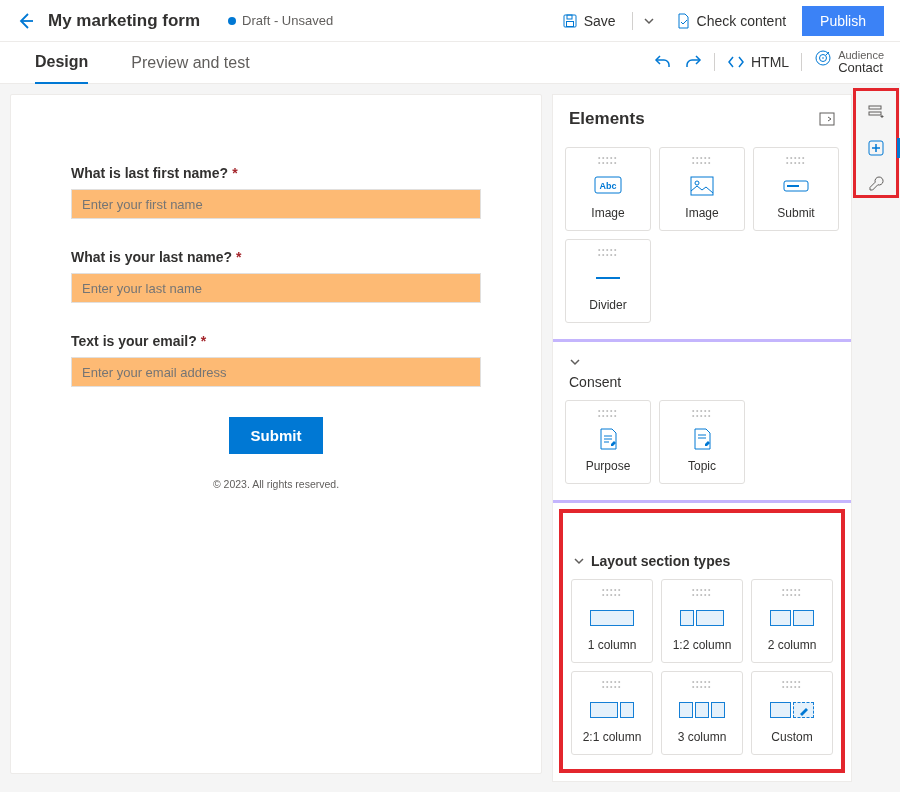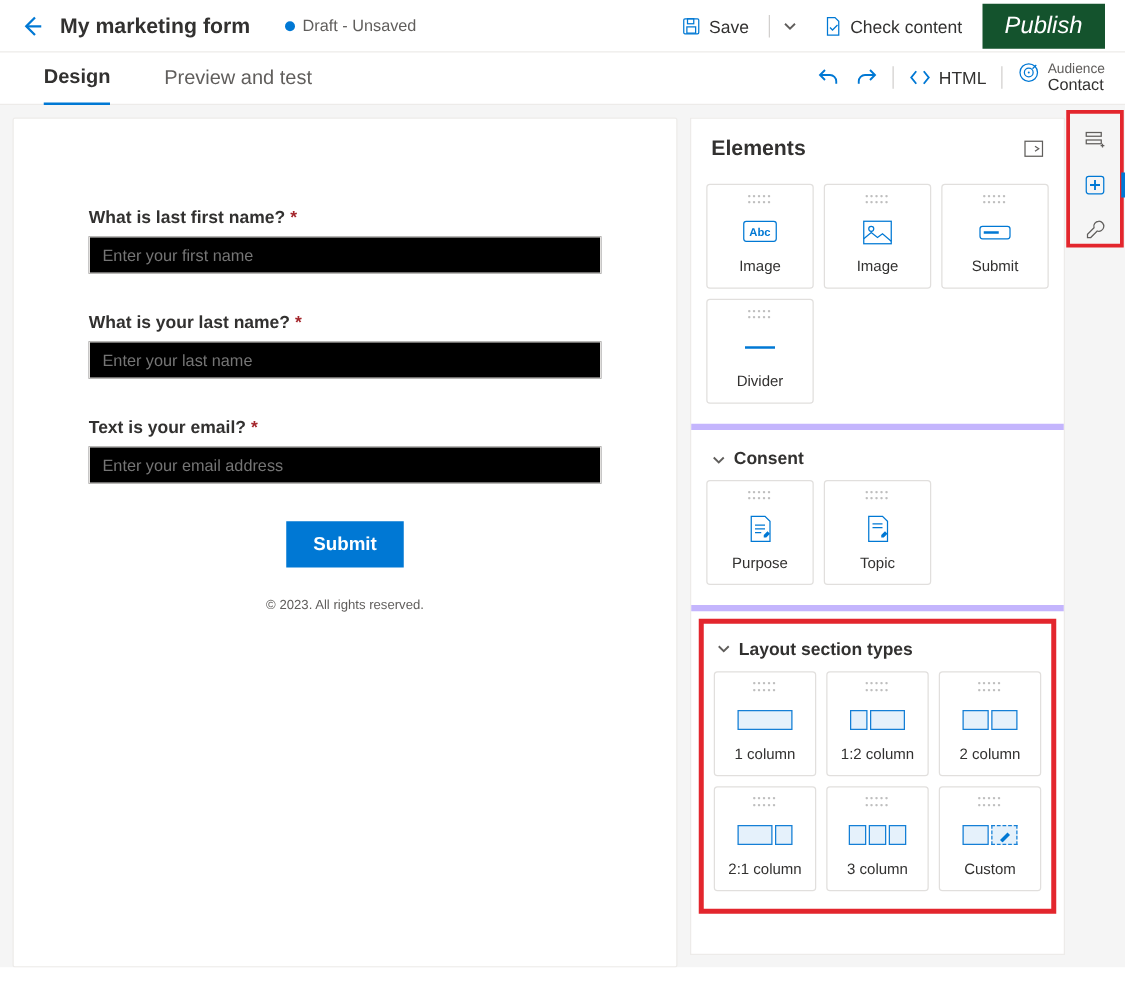--- a/index.html
+++ b/index.html
@@ -7,62 +7,62 @@
 .header { display: flex; align-items: center; padding: 8px 16px; border-bottom: 1px solid #edebe9; height: 42px; }
 .back-arrow { color: #0078d4; margin-right: 12px; cursor: pointer; }
 .title { font-size: 17px; font-weight: 600; margin-right: 28px; }
 .status-dot { width: 8px; height: 8px; background: #0078d4; border-radius: 50%; display: inline-block; margin-right: 6px; }
 .status-text { color: #605e5c; font-size: 13px; }
 .header-spacer { flex: 1; }
 .header-actions { display: flex; align-items: center; gap: 6px; }
 .hdr-btn { display: inline-flex; align-items: center; gap: 6px; padding: 6px 10px; border: none; background: transparent; font-size: 14px; color: #323130; cursor: pointer; }
 .hdr-btn svg { flex-shrink: 0; }
 .hdr-sep { width: 1px; height: 18px; background: #d2d0ce; }
-.publish-btn { background: #14532d; color: #fff; padding: 7px 18px; border: none; font-size: 19px; cursor: pointer; font-style: italic; }
+.publish-btn { background: #3b82f6; color: #fff; padding: 7px 18px; border: none; font-size: 14px; cursor: pointer; }
 
 .subheader { display: flex; align-items: center; padding: 0 16px; border-bottom: 1px solid #edebe9; height: 42px; }
 .tab { padding: 11px 0; font-size: 16px; color: #605e5c; cursor: pointer; margin-right: 24px; margin-left: 19px; }
 .tab.active { color: #323130; font-weight: 600; border-bottom: 2px solid #0078d4; }
 .sub-spacer { flex: 1; }
 .sub-icons { display: flex; align-items: center; gap: 12px; }
 .undo-ico, .redo-ico { color: #0078d4; cursor: pointer; }
 .html-btn { display: flex; align-items: center; gap: 6px; color: #323130; font-size: 14px; cursor: pointer; }
 .audience-block { display: flex; align-items: flex-start; gap: 6px; color: #323130; font-size: 11px; line-height: 1.1; cursor: pointer; }
 .aud-text { display: flex; flex-direction: column; }
 .aud-value { font-size: 13px; }
 
 .body-wrap { display: flex; background: #f5f5f5; }
 .canvas-col { flex: 1; padding: 10px 10px 0 10px; }
 .canvas { background: #fff; border: 1px solid #edebe9; border-radius: 2px; min-height: 680px; padding: 70px 60px 30px 60px; }
 .form-label { font-weight: 600; font-size: 14px; margin-bottom: 8px; display: block; }
 .req { color: #a4262c; margin-left: 4px; }
-.form-input { width: 100%; height: 30px; border: 1px solid #e1dfdd; background: #000000; padding: 0 10px; font-size: 13px; color: #605e5c; }
+.form-input { width: 100%; height: 30px; border: 1px solid #e1dfdd; background: #fdba74; padding: 0 10px; font-size: 13px; color: #605e5c; }
 .form-group { margin-bottom: 30px; }
 .submit-btn { display: block; margin: 28px auto 0; background: #0078d4; color: #fff; border: none; padding: 10px 22px; font-size: 15px; font-weight: 600; cursor: pointer; }
 .footer-text { text-align: center; font-size: 10.5px; color: #605e5c; margin-top: 24px; }
 
 .panel-col { width: 300px; background: #fff; border: 1px solid #edebe9; margin-top: 10px; margin-bottom: 10px; }
 .panel-header { display: flex; align-items: center; padding: 14px 16px 10px 16px; }
 .panel-title { font-size: 17px; font-weight: 700; flex: 1; }
 .expand-ico { color: #605e5c; cursor: pointer; }
-.panel-section { padding: 8px 12px 16px 12px; border-bottom: 5px solid #c4b5fd; }
-.section-head { display: flex; align-items: flex-end; gap: 6px; padding: 6px 4px 10px 4px; font-weight: 700; cursor: pointer; }
+.panel-section { padding: 8px 12px 16px 12px; border-bottom: 3px solid #c4b5fd; }
+.section-head { display: flex; align-items: flex-start; gap: 6px; padding: 6px 4px 10px 4px; font-weight: 400; cursor: pointer; flex-direction: column; }
 .tiles { display: grid; grid-template-columns: repeat(3, 1fr); gap: 8px; }
 .tile { border: 1px solid #e1dfdd; border-radius: 3px; height: 84px; display: flex; flex-direction: column; align-items: center; justify-content: space-between; padding: 8px 4px 10px; cursor: grab; position: relative; }
 .tile-grip { font-size: 7px; color: #bebebe; letter-spacing: 1.5px; line-height: 0.7; }
 .tile-icon { height: 32px; display: flex; align-items: center; justify-content: center; }
 .tile-label { font-size: 12px; color: #323130; }
 
 .rail { width: 48px; display: flex; flex-direction: column; align-items: center; gap: 4px; padding-top: 12px; position: relative; }
 .rail-highlight { position: absolute; top: 4px; left: 1px; width: 46px; height: 110px; border: 3px solid #e3262d; }
 .rail-btn { width: 32px; height: 32px; display: flex; align-items: center; justify-content: center; color: #605e5c; cursor: pointer; position: relative; z-index: 2; }
 .rail-btn.active::after { content: ""; position: absolute; right: -8px; top: 6px; width: 3px; height: 20px; background: #0078d4; }
 
 .layout-box { border: 4px solid #e3262d; padding: 6px 8px 14px 8px; margin: 6px 6px 8px 6px; }
-.layout-section-head { display: flex; align-items: center; gap: 6px; padding: 6px 0 10px 2px; font-weight: 600; cursor: pointer; }
+.layout-section-head { display: flex; align-items: center; gap: 6px; padding: 6px 0 10px 2px; font-weight: 600; cursor: pointer; margin-top: 28px; }
 
 
 svg { display: block; }
 .col-preview { display: flex; gap: 2px; }
 .col-preview .c { border: 1px solid #147fd6; background: #e5f1fb; height: 16px; }
 </style>
 </head>
 <body>
 
 <div class="header">

